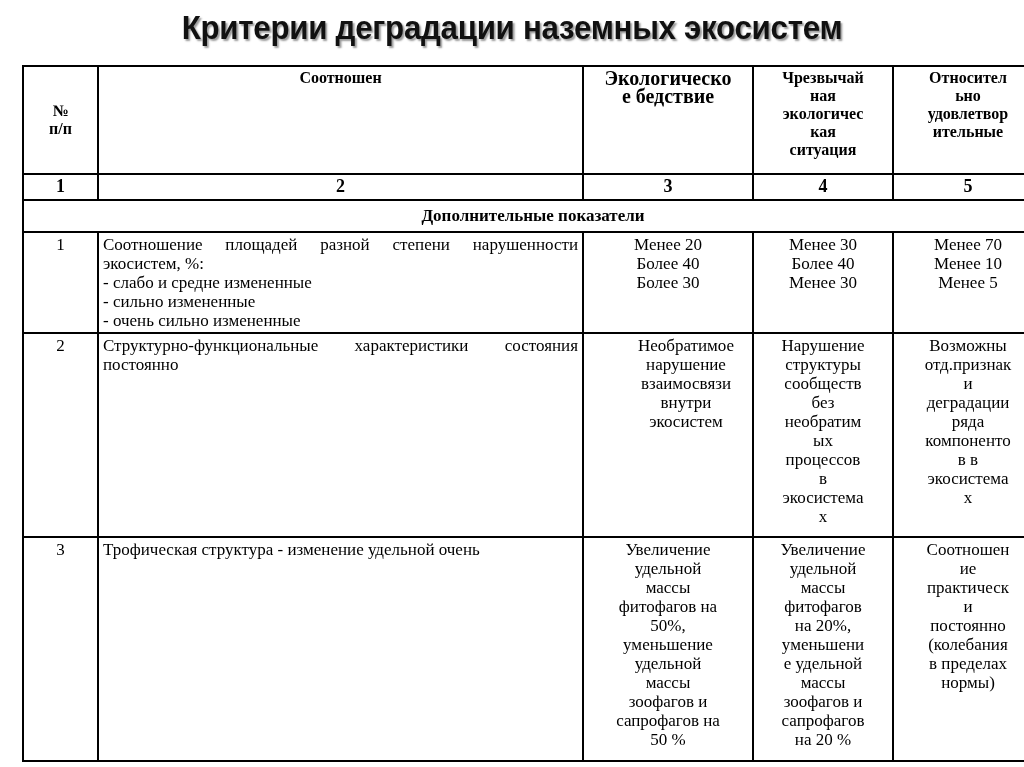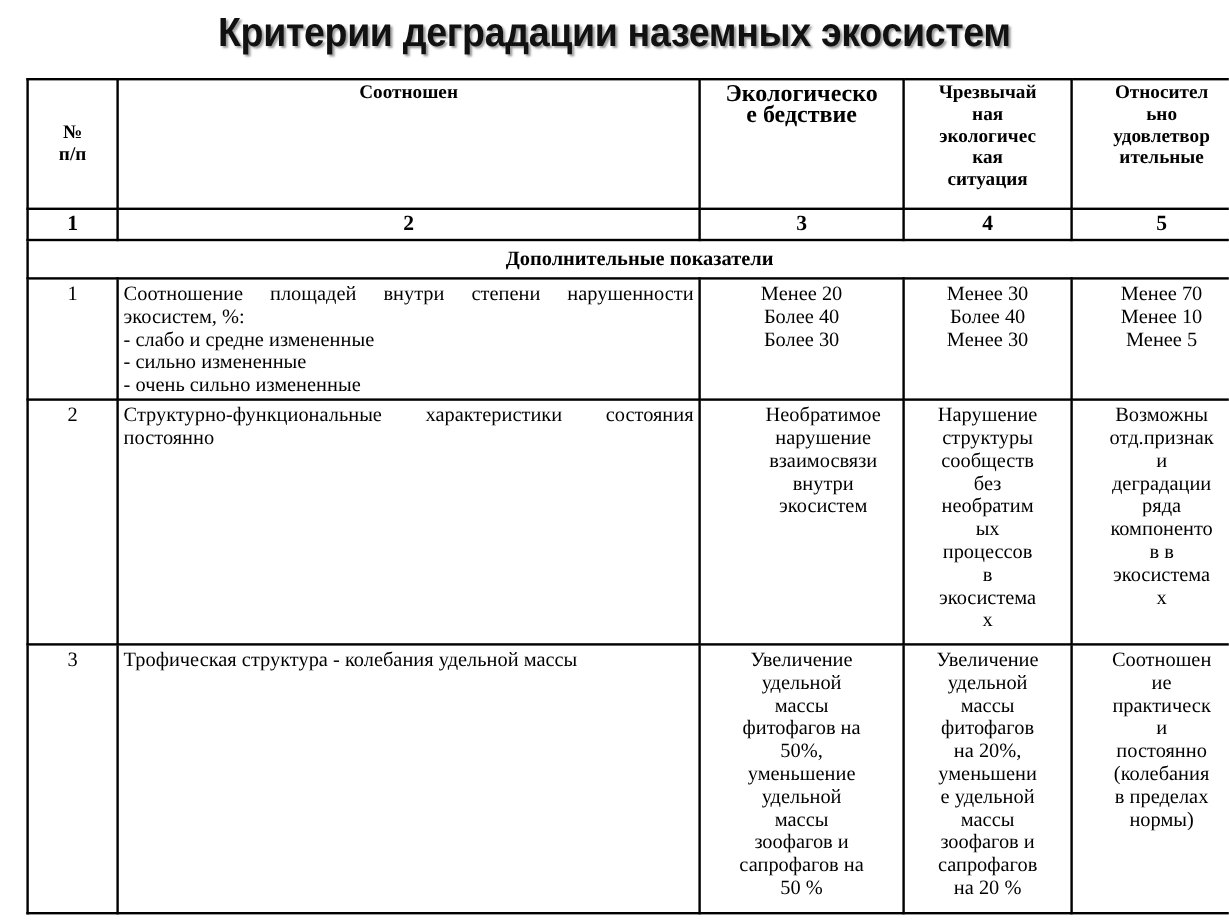--- a/index.html
+++ b/index.html
@@ -53,21 +53,21 @@
     <th>2</th>
     <th>3</th>
     <th>4</th>
     <th>5</th>
   </tr>
   <tr class="sec">
     <td colspan="5">Дополнительные показатели</td>
   </tr>
   <tr style="height:100px">
     <td class="c">1</td>
-    <td class="j" style="white-space:pre-line;">Соотношение площадей внутри степени нарушенности экосистем, %:
+    <td class="j" style="white-space:pre-line;">Соотношение площадей разной степени нарушенности экосистем, %:
 - слабо и средне измененные
 - сильно измененные
 - очень сильно измененные</td>
     <td class="c" style="white-space:pre-line;">Менее 20
 Более 40
 Более 30</td>
     <td class="c" style="white-space:pre-line;">Менее 30
 Более 40
 Менее 30</td>
     <td class="c" style="white-space:pre-line;">Менее 70
@@ -97,21 +97,21 @@
 и
 деградации
 ряда
 компоненто
 в в
 экосистема
 х</td>
   </tr>
   <tr style="height:224px">
     <td class="c">3</td>
-    <td class="j">Трофическая структура - колебания удельной массы</td>
+    <td class="j">Трофическая структура - изменение удельной очень</td>
     <td class="c" style="white-space:pre-line;">Увеличение
 удельной
 массы
 фитофагов на
 50%,
 уменьшение
 удельной
 массы
 зоофагов и
 сапрофагов на

